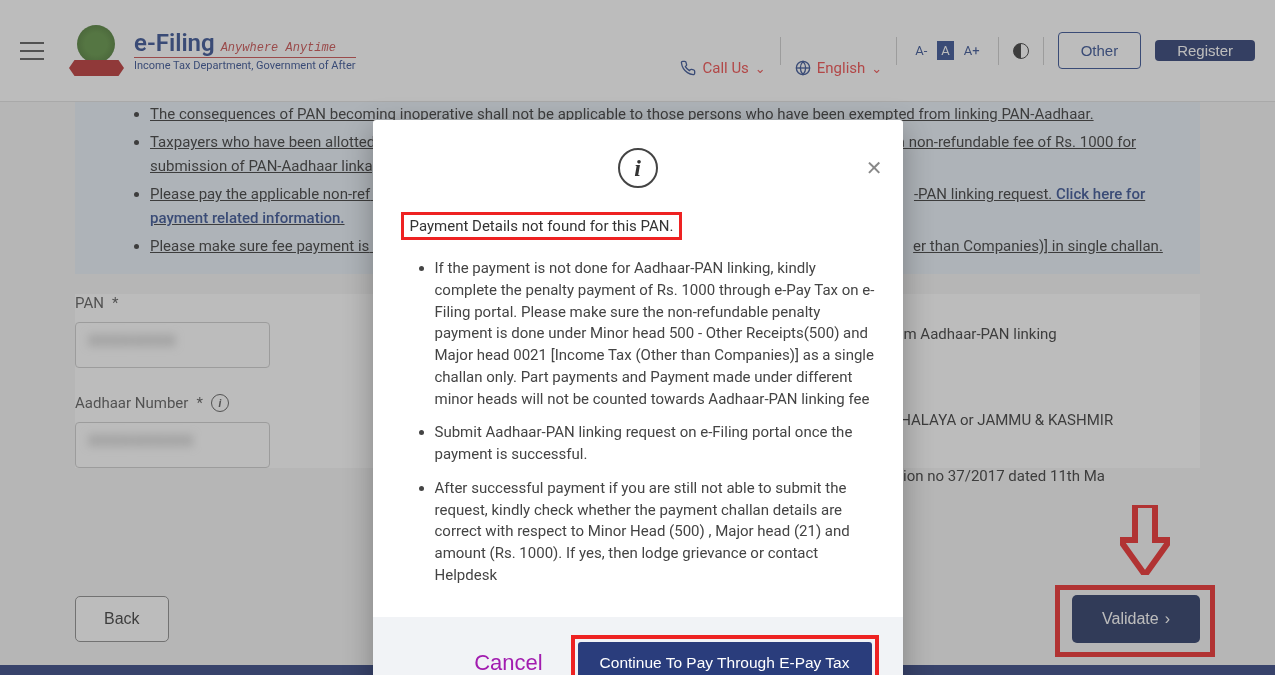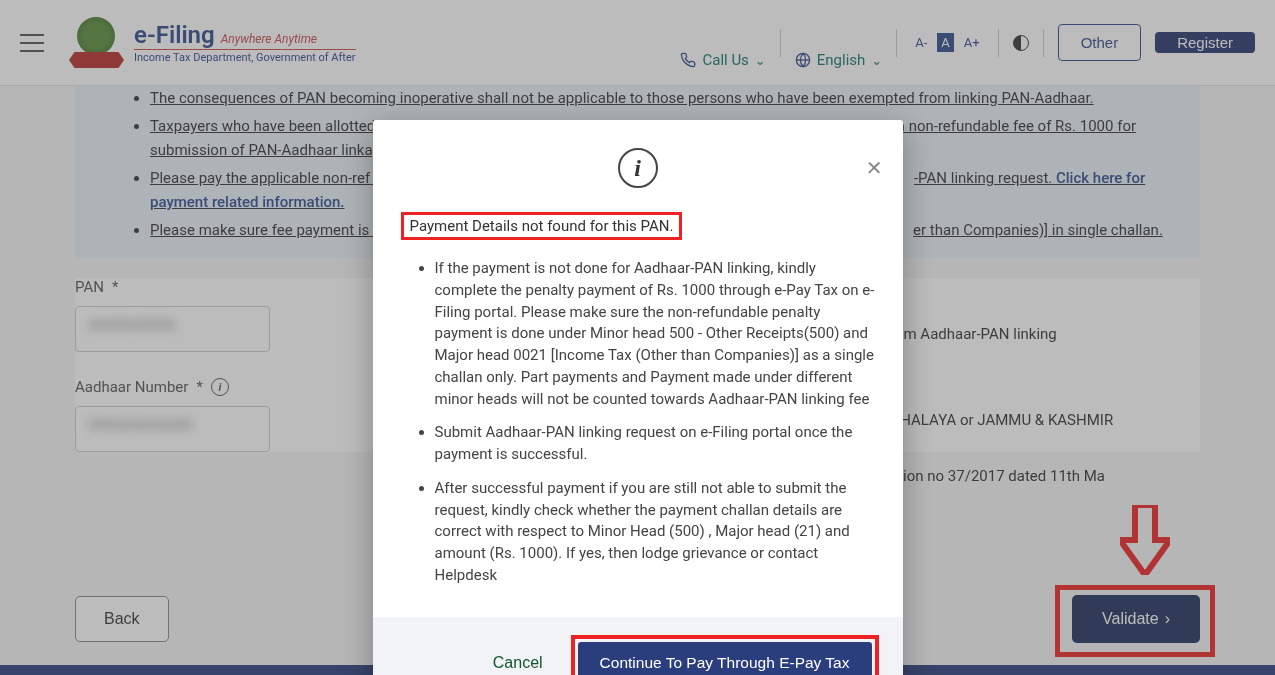--- a/index.html
+++ b/index.html
@@ -8,21 +8,21 @@
     background: #f5f5f5;
     color: #333;
     width: 1275px;
     height: 675px;
     overflow: hidden;
     position: relative;
   }
   .header {
     background: #fff;
     border-bottom: 1px solid #e0e0e0;
-    height: 86px;
+    height: 102px;
     display: flex;
     align-items: center;
     padding: 0 20px;
   }
   .menu-icon {
     width: 24px; height: 18px;
     display: flex; flex-direction: column; justify-content: space-between;
     margin-right: 25px;
     cursor: pointer;
   }
@@ -39,24 +39,24 @@
   }
   .emblem-ribbon {
     position: absolute; bottom: 2px; left: 0;
     width: 55px; height: 16px;
     background: #b82d2d;
     clip-path: polygon(0 50%, 10% 0, 90% 0, 100% 50%, 90% 100%, 10% 100%);
   }
   .logo-text { display: flex; flex-direction: column; }
   .logo-main { display: flex; align-items: baseline; gap: 6px; }
   .efiling { color: #2e4a8f; font-size: 24px; font-weight: 600; }
-  .tagline { color: #c94a4a; font-size: 12px; font-style: italic; }
+  .tagline { color: #c94a4a; font-size: 12px; font-style: italic; font-family: Liberation Mono, monospace; }
   .logo-sub { color: #2e4a8f; font-size: 11px; border-top: 1px solid #c94a4a; padding-top: 1px;}
   .header-right { margin-left: auto; display: flex; align-items: center; gap: 14px; }
-  .hdr-item { display: flex; align-items: center; gap: 6px; color: #0f766e; font-size: 15px; cursor: pointer; margin-top: 35px; }
+  .hdr-item { display: flex; align-items: center; gap: 6px; color: #ef4444; font-size: 15px; cursor: pointer; margin-top: 35px; }
   .hdr-sep { width: 1px; height: 28px; background: #ccc; }
   .font-btns { display: flex; gap: 6px; align-items: center;}
   .font-btn { font-size: 13px; padding: 2px 4px; color: #2e4a8f; cursor: pointer;}
   .font-btn.active { background: #2e4a8f; color: #fff; }
   .contrast { width: 16px; height: 16px; border-radius: 50%; background: linear-gradient(90deg, #333 50%, #fff 50%); border: 1px solid #333;}
   .btn-outline { border: 1px solid #2e4a8f; color: #2e4a8f; background: #fff; padding: 9px 22px; border-radius: 4px; cursor: pointer; font-size: 15px;}
   .btn-solid { border: none; background: #25366e; color: #fff; padding: 2px 22px; border-radius: 4px; cursor: pointer; font-size: 15px;}
   .info-box {
     background: #e9f1f9;
     margin: 0 75px 0 75px;
@@ -140,21 +140,21 @@
     font-size: 15px; color: #333;
     margin-bottom: 18px;
   }
   .modal-list { list-style: disc; padding-left: 34px; }
   .modal-list li { font-size: 15px; color: #444; line-height: 1.45; margin-bottom: 12px; }
   .modal-footer {
     background: #f1f3f6;
     padding: 18px 24px;
     display: flex; justify-content: flex-end; align-items: center; gap: 28px;
   }
-  .btn-cancel { background: none; border: none; color: #14532d; font-size: 16px; cursor: pointer; }
+  .btn-cancel { background: none; border: none; color: #a21caf; font-size: 22px; cursor: pointer; }
   .btn-continue {
     background: #2a3d7c; color: #fff; border: none;
     padding: 12px 22px; border-radius: 3px; font-size: 15.5px; cursor: pointer;
   }
   .continue-wrap { border: 4px solid #e22; padding: 3px; }
 
   
   .red-box-validate {
     position: absolute; right: 60px; bottom: 18px;
     width: 160px; height: 72px;

